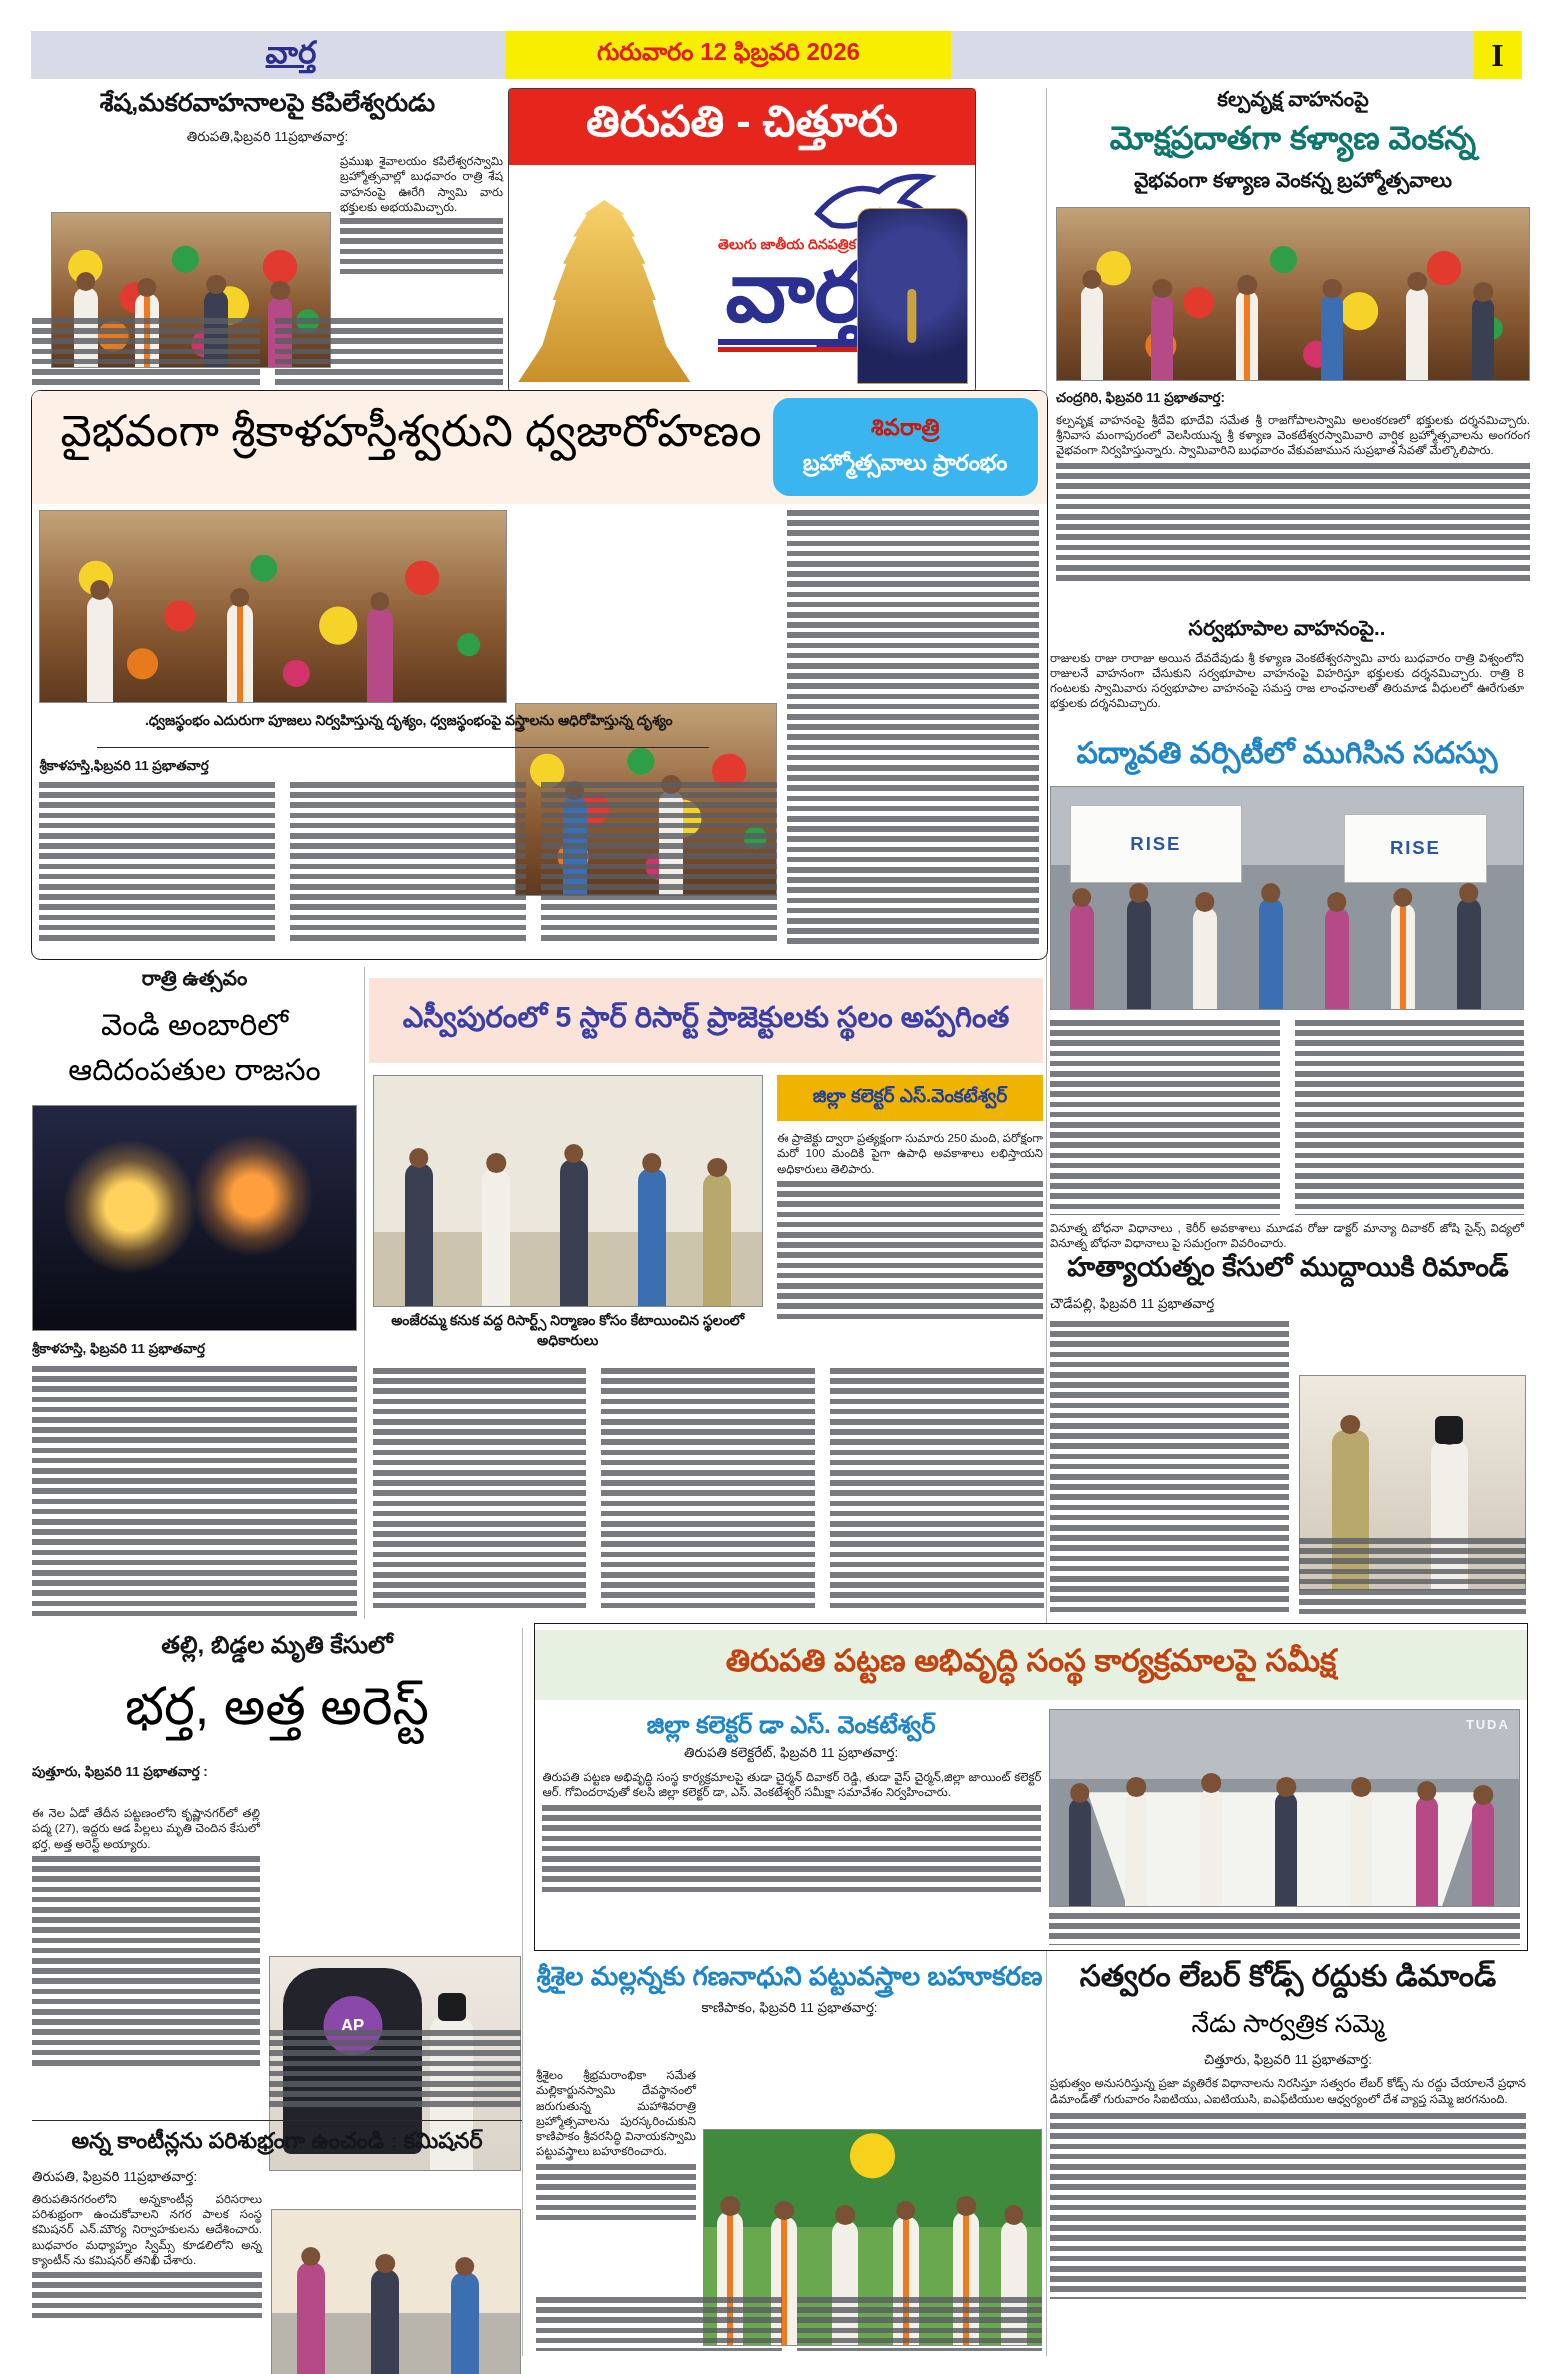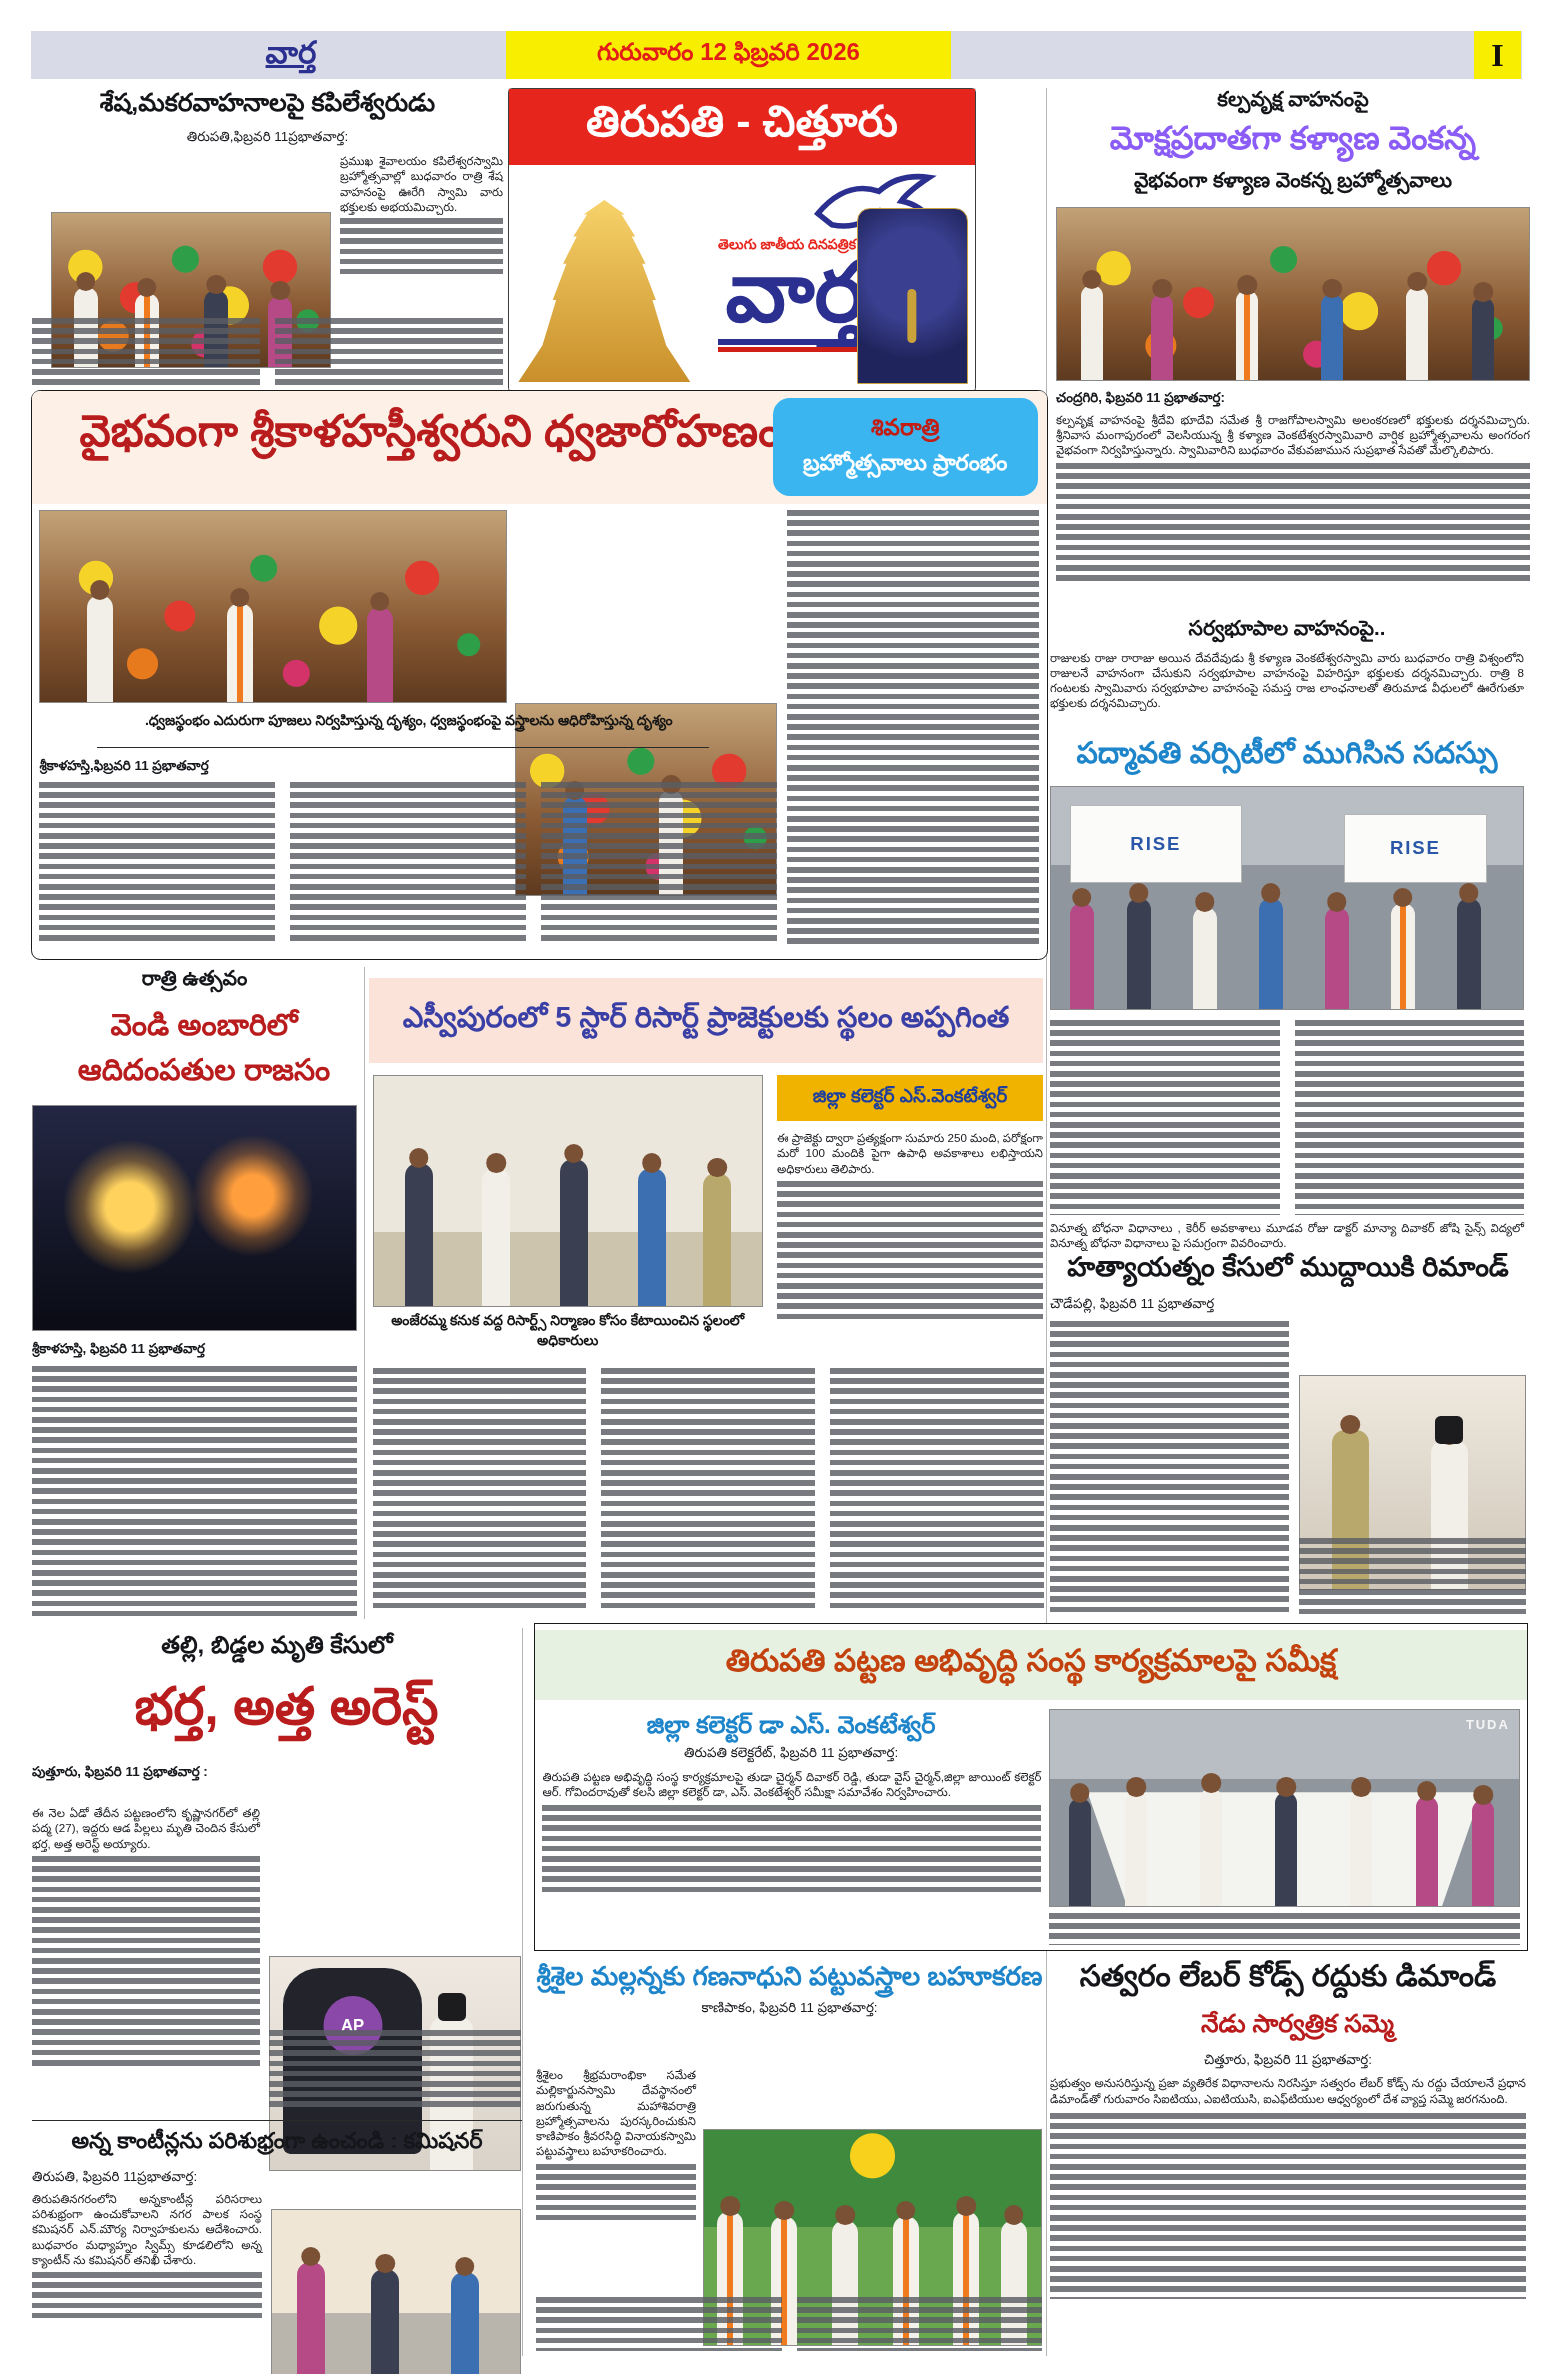--- a/index.html
+++ b/index.html
@@ -10,23 +10,23 @@
   .b{font-weight:bold;}
   
   .topbar{left:31px;top:31px;width:1491px;height:48px;background:#d9dae8;}
   .nameplate{position:absolute;left:167px;top:3.7px;width:186px;font-size:31px;font-weight:800;color:#2b2f90;text-decoration:underline;text-align:center;}
   .datebox{position:absolute;left:475px;top:0;width:445px;height:48px;background:#f8ee00;display:flex;align-items:center;justify-content:center;font-size:24px;font-weight:800;color:#e31e18;}
   .pagebox{position:absolute;left:1443px;top:0;width:47px;height:48px;background:#f8ee00;display:flex;align-items:center;justify-content:center;font-size:32px;font-weight:bold;color:#101010;font-family:"Liberation Serif","DejaVu Serif",serif;}
   
   .vr{background:#b5b5b5;width:0.9px;}
   
   .h-black{color:#15161a;font-weight:800;}
-  .h-red{color:#b91c1c;font-weight:700;margin-left:19px;}
+  .h-red{color:#000000;font-weight:400;}
   .h-blue{color:#1e85cb;font-weight:800;}
-  .h-pink{color:#8b5cf6;font-weight:800;}
+  .h-pink{color:#0f766e;font-weight:800;}
   .dl{font-size:13.4px;color:#16181c;}
   .bx{font-size:11.6px;line-height:1.32;color:#16181c;text-align:justify;}
   
   .tfill{background:repeating-linear-gradient(180deg,#5a5d63 0 5.6px,rgba(0,0,0,0) 5.6px 10.2px);opacity:.82;}
   .cols{display:flex;gap:15px;}
   .cols>div{flex:1;}
   
   .ph{position:relative;overflow:hidden;border:0.9px solid #8a8a8a;box-sizing:border-box;}
   .warm{background:
     radial-gradient(circle at 12% 35%,#f5d328 0 16.7px,transparent 17.6px),

